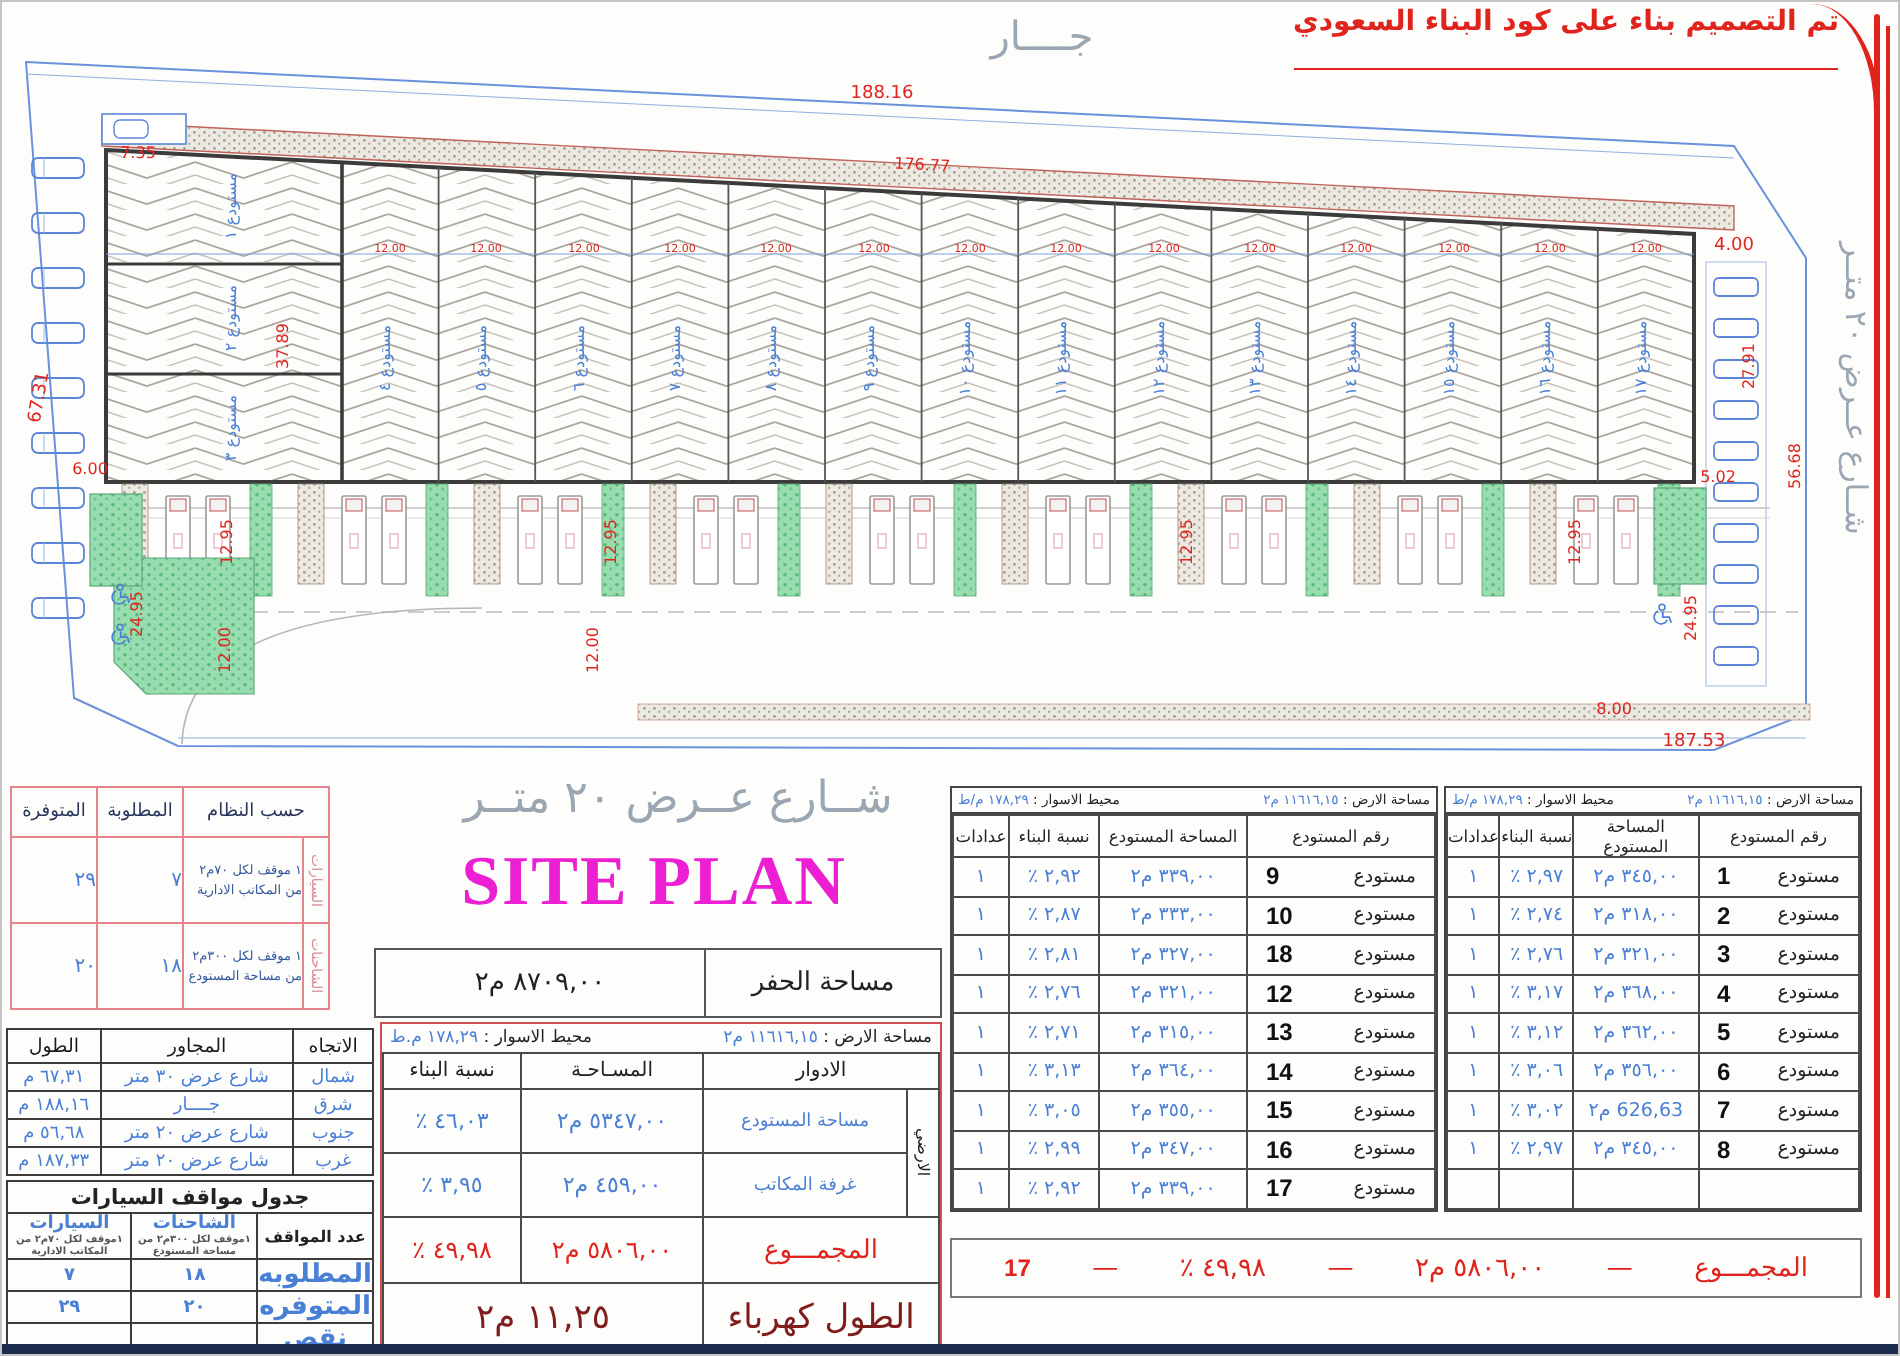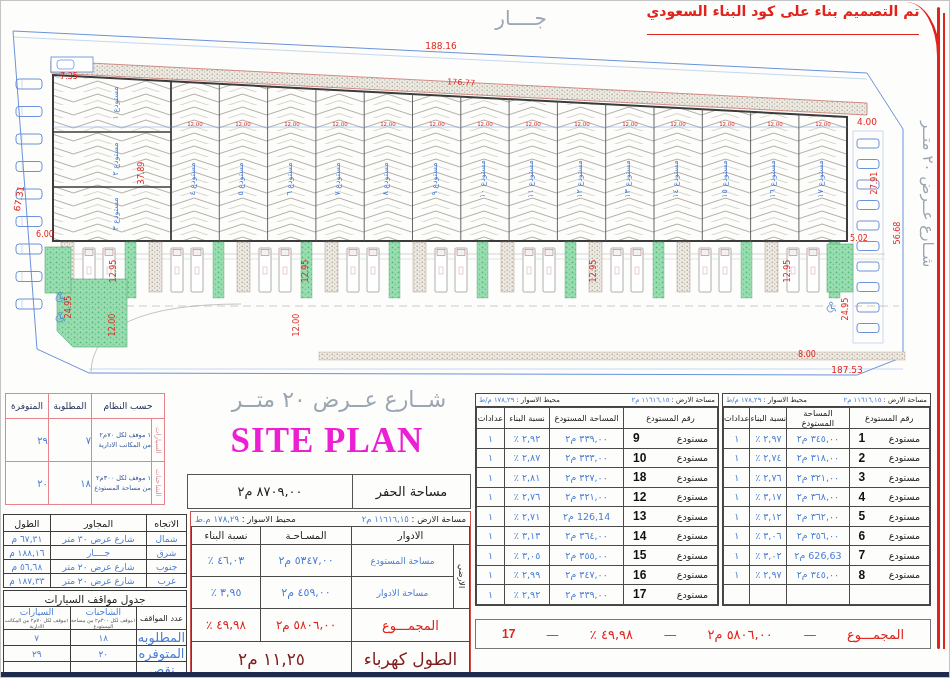--- a/index.html
+++ b/index.html
@@ -32,21 +32,21 @@
 .std .rule{width:60px;color:#35589e;font-size:6.5px;line-height:1.6}
 .std .num{width:43px;font-size:10px;height:43px}
 
 .dirs{left:2px;top:513px;width:184px;font-size:9px}
 .dirs th,.dirs td{border:1px solid #3c3c3c;text-align:center}
 .dirs th{height:17px;color:#1b1b1b;font-size:9.5px;font-weight:normal}
 .dirs td{height:14px;color:#4a7fd6}
 .c-dir{width:40px}.c-adj{width:97px}.c-len{width:47px}
 
 .pc{left:2px;top:589px;width:184px}
-.pc th,.pc td{border:1px solid #3c3c3c;text-align:center;font-weight:normal}
+.pc th,.pc td{border:1px solid #3c3c3c;text-align:center;font-weight:bold}
 .pc .t th{height:16px;font-size:10.5px;color:#222}
 .pc .hc1{width:50px;font-size:8px;color:#222}
 .pc .hcx{width:67px}
 .pcn{font-size:9px;color:#4a7fd6}
 .pcnote{font-size:5px;color:#555}
 .pc td{height:16px;color:#4a7fd6;font-size:9px}
 .pc .plbl{font-size:13px}
 
 .excav{left:186px;top:473px;width:284px;font-size:13px}
 .excav td{border:1px solid #555;text-align:center;height:34px;color:#222}
@@ -471,21 +471,21 @@
       </tr>
       <tr>
         <td class="gvert" rowspan="2">
               <div>الارضي</div>
             </td>
         <td class="flbl">مساحة المستودع</td>
         <td class="aval">٥٣٤٧,٠٠ م٢</td>
         <td class="aval">٤٦,٠٣ ٪</td>
       </tr>
       <tr>
-        <td class="flbl">مساحة الادوار</td>
+        <td class="flbl">غرفة المكاتب</td>
         <td class="aval">٤٥٩,٠٠ م٢</td>
         <td class="aval">٣,٩٥ ٪</td>
       </tr>
       <tr class="trow">
         <td colspan="2" class="tlbl">المجمـــوع</td>
         <td class="tval">٥٨٠٦,٠٠ م٢</td>
         <td class="tval">٤٩,٩٨ ٪</td>
       </tr>
       <tr class="erow">
         <td colspan="2">الطول كهرباء</td>
@@ -559,21 +559,21 @@
             <td class="umet">١</td>
           </tr>
 
           <tr>
             <td>
               <div class="ucell">
                 <span class="uw">مستودع</span>
                 <b class="un">13</b>
               </div>
             </td>
-            <td class="uarea">126,14 م٢</td>
+            <td class="uarea">٣١٥,٠٠ م٢</td>
             <td class="uratio">٢,٧١ ٪</td>
             <td class="umet">١</td>
           </tr>
 
           <tr>
             <td>
               <div class="ucell">
                 <span class="uw">مستودع</span>
                 <b class="un">14</b>
               </div>

